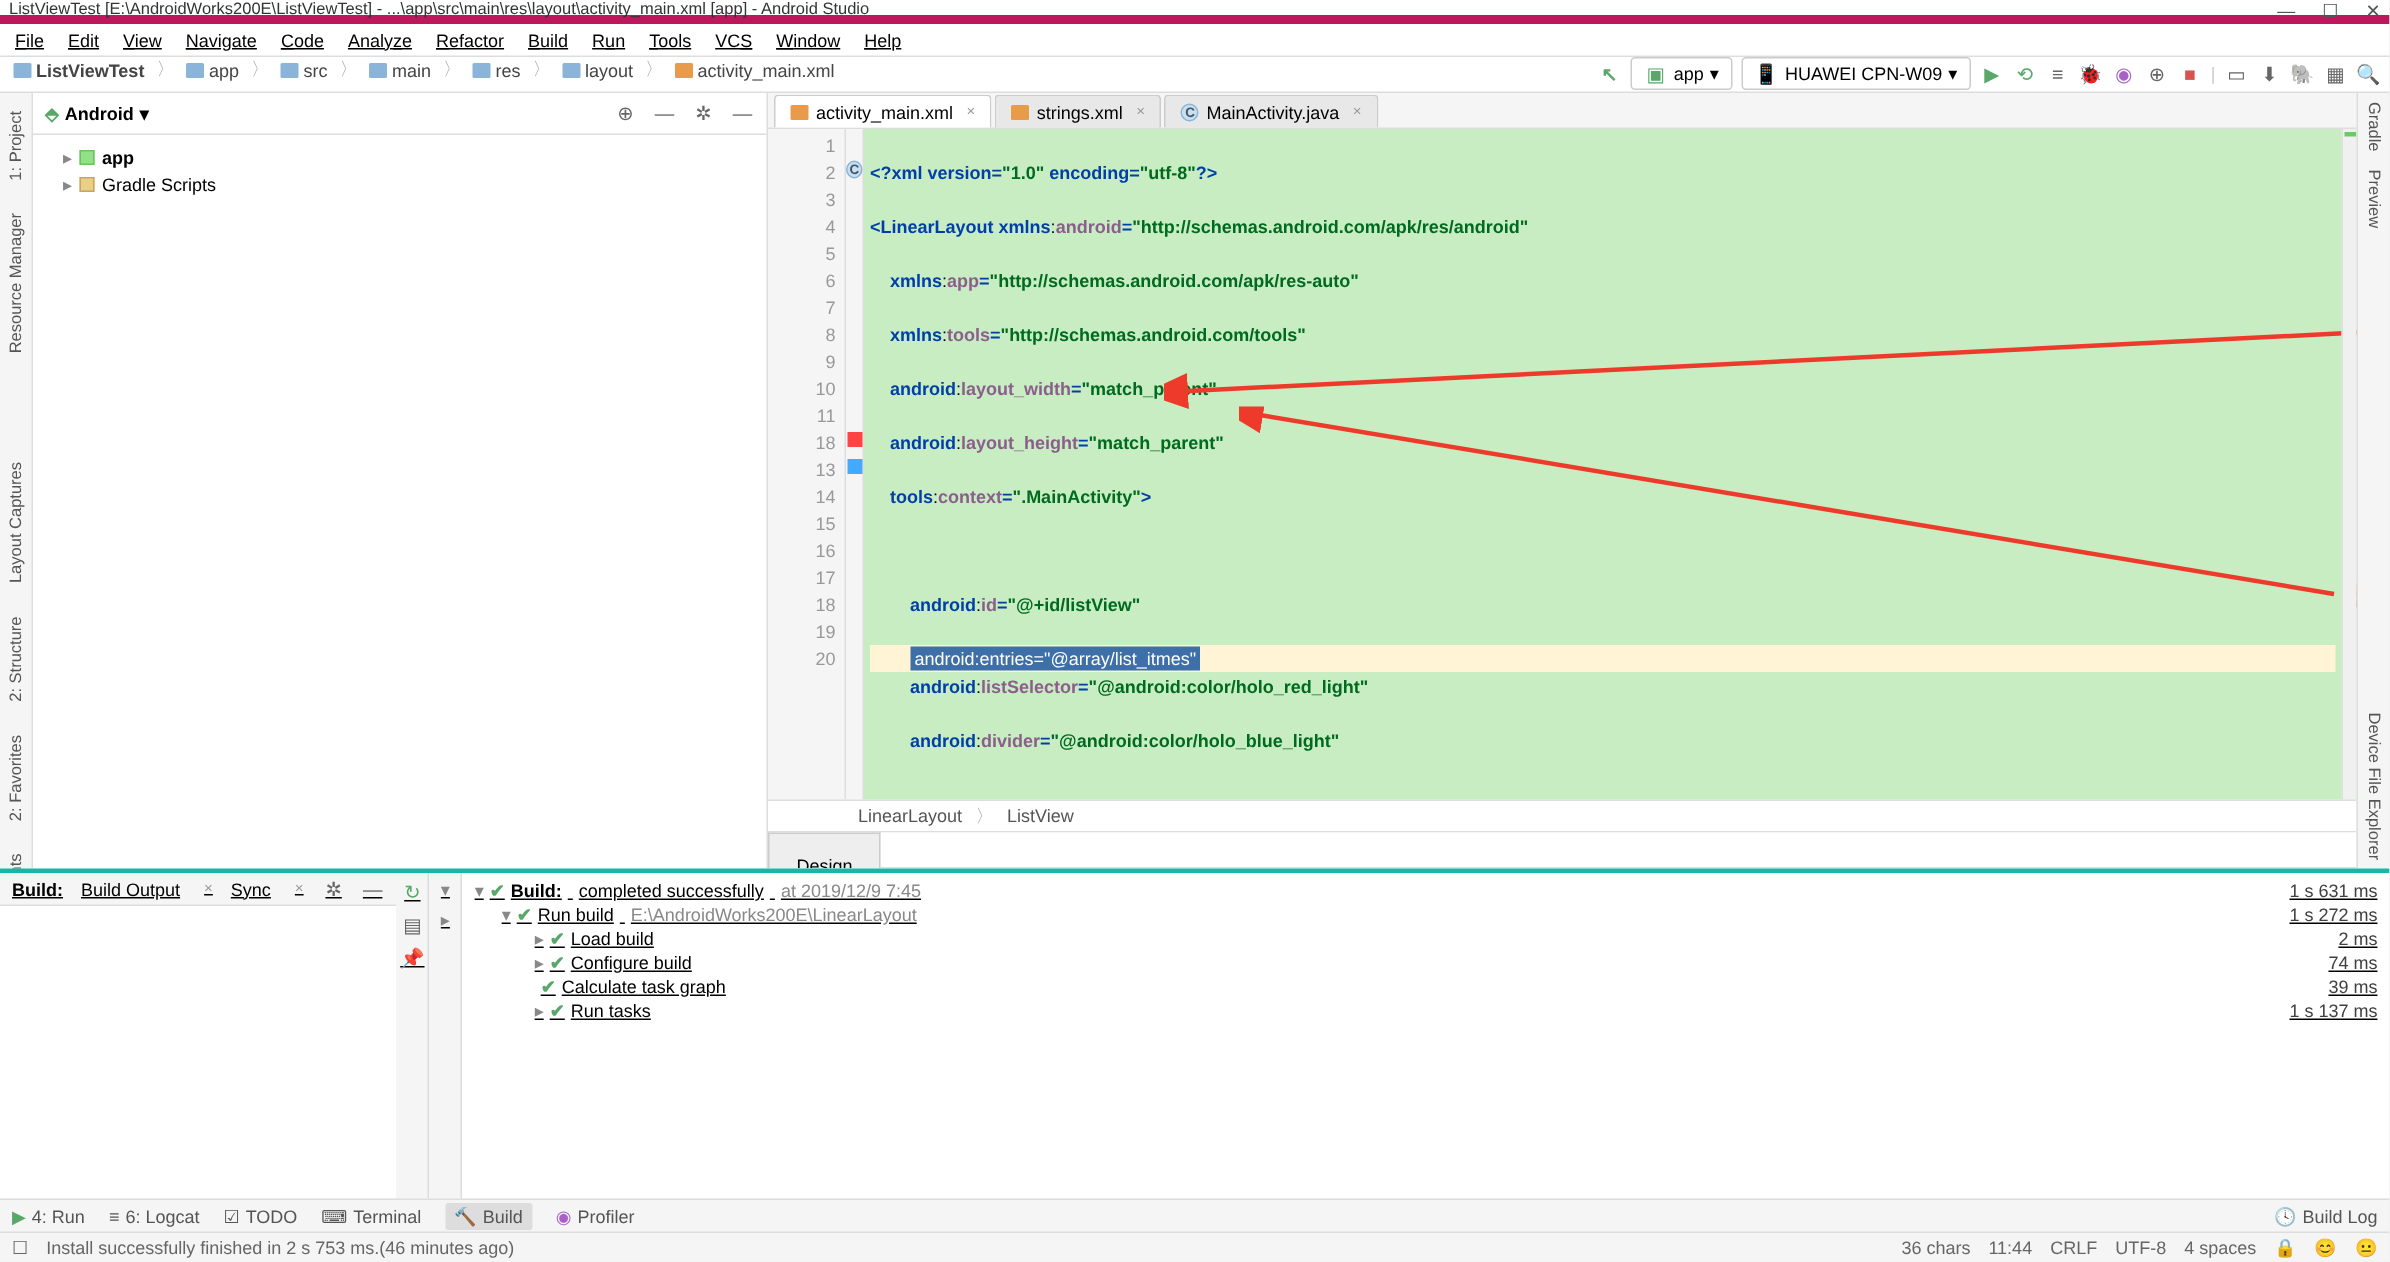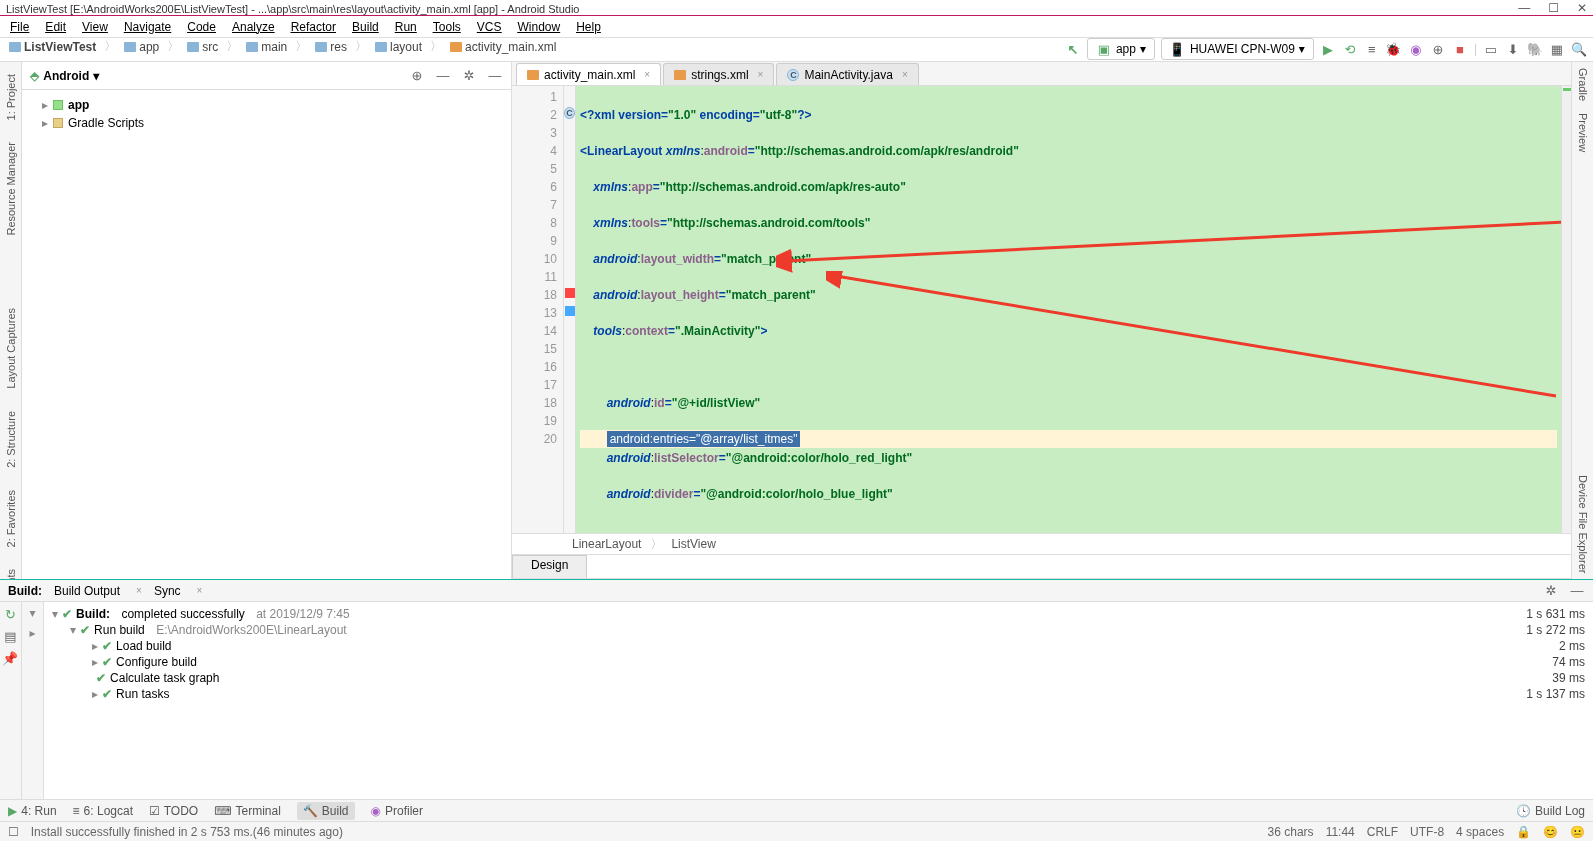--- a/index.html
+++ b/index.html
@@ -1,17 +1,17 @@
 <!DOCTYPE html>
 <html><head>
 <meta charset="utf-8">
 <style>
 * { margin: 0; padding: 0; box-sizing: border-box; font-family: "Segoe UI", Arial, sans-serif; font-size: 12px; }
 body { background: #f0f0f0; width: 1593px; height: 841px; overflow: hidden; display: flex; flex-direction: column; }
-.titlebar { background: #fff; height: 16px; padding: 0 6px; display: flex; align-items: flex-end; border-bottom: 1px solid #be185d; }
+.titlebar { background: #fff; height: 16px; padding: 0 6px; display: flex; align-items: flex-start; border-bottom: 6px solid #be185d; }
 .titlebar-text { font-size: 11px; color: #333; }
 .win-controls { margin-left: auto; display: flex; gap: 18px; font-size: 14px; color: #555; }
 
 .menubar { background: #fff; height: 22px; display: flex; align-items: center; padding: 0 4px; gap: 4px; border-bottom: 1px solid #ddd; }
 .menu-item { padding: 2px 6px; cursor: pointer; text-decoration: underline; }
 .menu-item u { text-decoration: underline; }
 
 .navbar { background: #fff; height: 24px; display: flex; align-items: flex-start; padding: 0 6px; border-bottom: 1px solid #ddd; gap: 2px; }
 .breadcrumb { display: flex; align-items: center; gap: 2px; }
 .bc-item { display: flex; align-items: center; gap: 3px; padding: 1px 3px; color: #444; }
@@ -53,39 +53,39 @@
 .marker-col { width: 12px; background: #f5f5f5; border-right: 1px solid #ddd; }
 .marker { height: 18px; display: flex; align-items: center; justify-content: center; }
 .mk-red { width: 10px; height: 10px; background: #f44; }
 .mk-blue { width: 10px; height: 10px; background: #4af; }
 .mk-c { width: 12px; height: 12px; border-radius: 50%; background: #c8e0f0; border: 1px solid #8ab4d8; font-size: 9px; display: flex; align-items: center; justify-content: center; color: #456; font-weight: bold; }
 .code { flex: 1; font-family: Consolas, "Courier New", monospace; font-size: 12px; line-height: 18px; padding: 2px 4px; position: relative; white-space: pre; }
 .cline { height: 18px; }
 .cline.hl { background: #fff5d6; display: inline-block; width: 100%; }
 .cline .sel { background: #3d6fa8; color: #fff; padding: 1px 3px; }
 .tag { color: #003fa8; font-weight: bold; }
-.ns { color: #003fa8; font-weight: bold; font-style: italic; }
+.ns { color: #003fa8; font-weight: bold; }
 .attr { color: #8b5e8b; font-weight: bold; }
 .str { color: #006a1f; font-weight: bold; }
 .punct { color: #003fa8; font-weight: bold; }
 
 .anno { position: absolute; color: #ee3a2a; font-size: 18px; font-weight: normal; }
 .anno2 { left: 988px; top: 302px; }
 .arrow-svg { position: absolute; pointer-events: none; }
 
 .right-rail { width: 22px; background: #f5f5f5; border-left: 1px solid #ddd; display: flex; flex-direction: column; align-items: center; }
 .scroll-strip { width: 10px; background: #f0f0f0; border-left: 1px solid #ddd; position: relative; }
 .strip-mark { position: absolute; left: 1px; width: 8px; height: 3px; }
 
 .breadcrumb-bar { height: 22px; background: #fff; border-top: 1px solid #ddd; border-bottom: 1px solid #ddd; padding-left: 60px; display: flex; align-items: center; gap: 6px; color: #555; }
 .design-tabs { height: 24px; background: #fff; border-bottom: 1px solid #ddd; display: flex; }
-.dtab { padding: 2px 18px; border: 1px solid #ccc; border-bottom: none; background: #eee; cursor: pointer; }
+.dtab { padding: 14px 18px; border: 1px solid #ccc; border-bottom: none; background: #eee; cursor: pointer; }
 .dtab.active { background: #fff; font-weight: bold; margin-top: 28px; }
 
-.build-panel { background: #fff; border-top: 1px solid #14b8a6; display: flex; flex-direction: column; }
+.build-panel { background: #fff; border-top: 3px solid #14b8a6; display: flex; flex-direction: row; text-decoration: underline; }
 .bp-header { height: 22px; background: #f5f5f5; display: flex; align-items: center; padding: 0 8px; border-bottom: 1px solid #ddd; gap: 12px; }
 .bp-body { flex: 1; display: flex; }
 .bp-actions { width: 22px; background: #f5f5f5; border-right: 1px solid #ddd; display: flex; flex-direction: column; align-items: center; padding: 4px 0; gap: 6px; }
 .bp-wrap { width: 22px; background: #f5f5f5; border-right: 1px solid #ddd; display: flex; flex-direction: column; align-items: center; padding: 4px 0; gap: 6px; color: #888; }
 .bp-tree { flex: 1; padding: 4px 8px; }
 .bp-row { display: flex; align-items: center; gap: 4px; padding: 1px 0; }
 .bp-time { color: #888; }
 .bp-right { color: #404040; margin-left: auto; }
 .chk { color: #59a869; font-weight: bold; }
 .tog { color: #888; }

